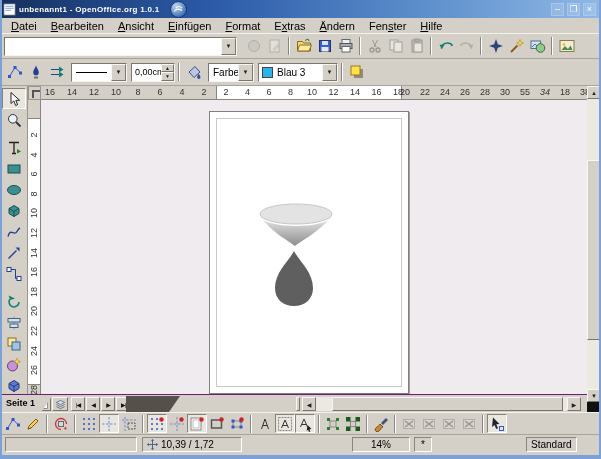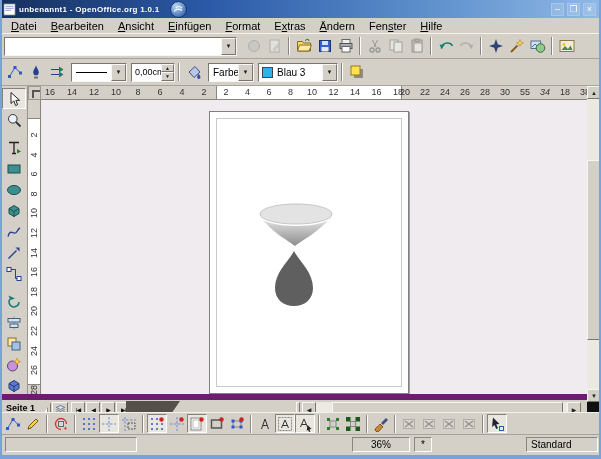--- a/index.html
+++ b/index.html
@@ -83,21 +83,21 @@
 .pmargin{position:absolute;left:6px;top:6px;right:6px;bottom:6px;border:1px solid #c9c9c9}
 .drawing{position:absolute;left:41px;top:87px}
 
 
 .vscroll{position:absolute;left:587px;top:86px;width:14px;height:316px;background:#ece8e2}
 .sbtn{position:absolute;left:0;width:14px;height:13px;background:#d4d0c8;border:1px solid;
   border-color:#f8f6f2 #7a766e #7a766e #f8f6f2;font-size:6px;display:flex;align-items:center;
   justify-content:center;color:#222}
 .vthumb{position:absolute;left:0;top:74px;width:14px;height:180px;background:#d4d0c8;border:1px solid;
   border-color:#f8f6f2 #7a766e #7a766e #f8f6f2}
-.tabrow{position:absolute;left:0;top:394px;width:587px;height:18px;background:#d4d0c8;border-top:6px solid #701a75}
+.tabrow{position:absolute;left:0;top:394px;width:587px;height:18px;background:#d4d0c8;border-top:1px solid #701a75}
 .smbtn{position:absolute;top:2px;width:16px;height:14px;background:#d4d0c8;border:1px solid;
   border-color:#f8f6f2 #7a766e #7a766e #f8f6f2;display:flex;align-items:center;justify-content:center}
 .smbtn svg{width:11px;height:11px;display:block}
 .navb{position:absolute;top:2px;width:14px;height:14px;background:#d4d0c8;border:1px solid;
   border-color:#f8f6f2 #7a766e #7a766e #f8f6f2;font-size:6px;display:flex;align-items:center;
   justify-content:center;color:#111;letter-spacing:-1px;white-space:nowrap}
 .tabo{position:absolute;left:126px;top:1px;width:55px;height:16px;background:#55514a;
   clip-path:polygon(0 0,calc(100% - 1px) 0,calc(100% - 12px) 100%,0 100%)}
 .tabi{position:absolute;left:0;top:1px;width:54px;height:15px;background:#d4d0c8;
   clip-path:polygon(0 0,calc(100% - 2px) 0,calc(100% - 12px) 100%,0 100%);
@@ -788,25 +788,32 @@
           <svg viewBox="0 0 16 16">
             <path d="M4 1.5l6.5 6.5-3.2.3 1.7 4-1.8.8-1.7-4L3 11z" fill="#223"></path>
             <rect x="10.5" y="10.5" width="4" height="4" fill="none" stroke="#3355cc"></rect>
           </svg>
         </span>
       </span>
     </div>
 
   <div class="statusbar">
     <span class="sfield" style="left:5px;width:132px"></span>
+    <span class="sfield" style="left:142px;width:100px">
+      <svg viewBox="0 0 12 12">
+          <path d="M6 1v10M1 6h10" stroke="#445a8a" fill="none"></path>
+          <path d="M6 0l1.8 2H4.2zM6 12l1.8-2H4.2zM0 6l2-1.8v3.6zM12 6l-2-1.8v3.6z" fill="#445a8a"></path>
+        </svg>
+      <span>10,39 / 1,72</span>
+    </span>
     <span class="sfield" style="left:352px;width:58px;justify-content:center">
-      <span>36%</span>
+      <span>14%</span>
     </span>
     <span class="sfield" style="left:414px;width:18px;justify-content:center">
       <span>*</span>
     </span>
-    <span class="sfield" style="left:526px;width:72px">
+    <span class="sfield" style="left:526px;width:51px">
       <span>Standard</span>
     </span>
   </div>
 
   <div class="frame"></div>
 </div>
 
 </body></html>

